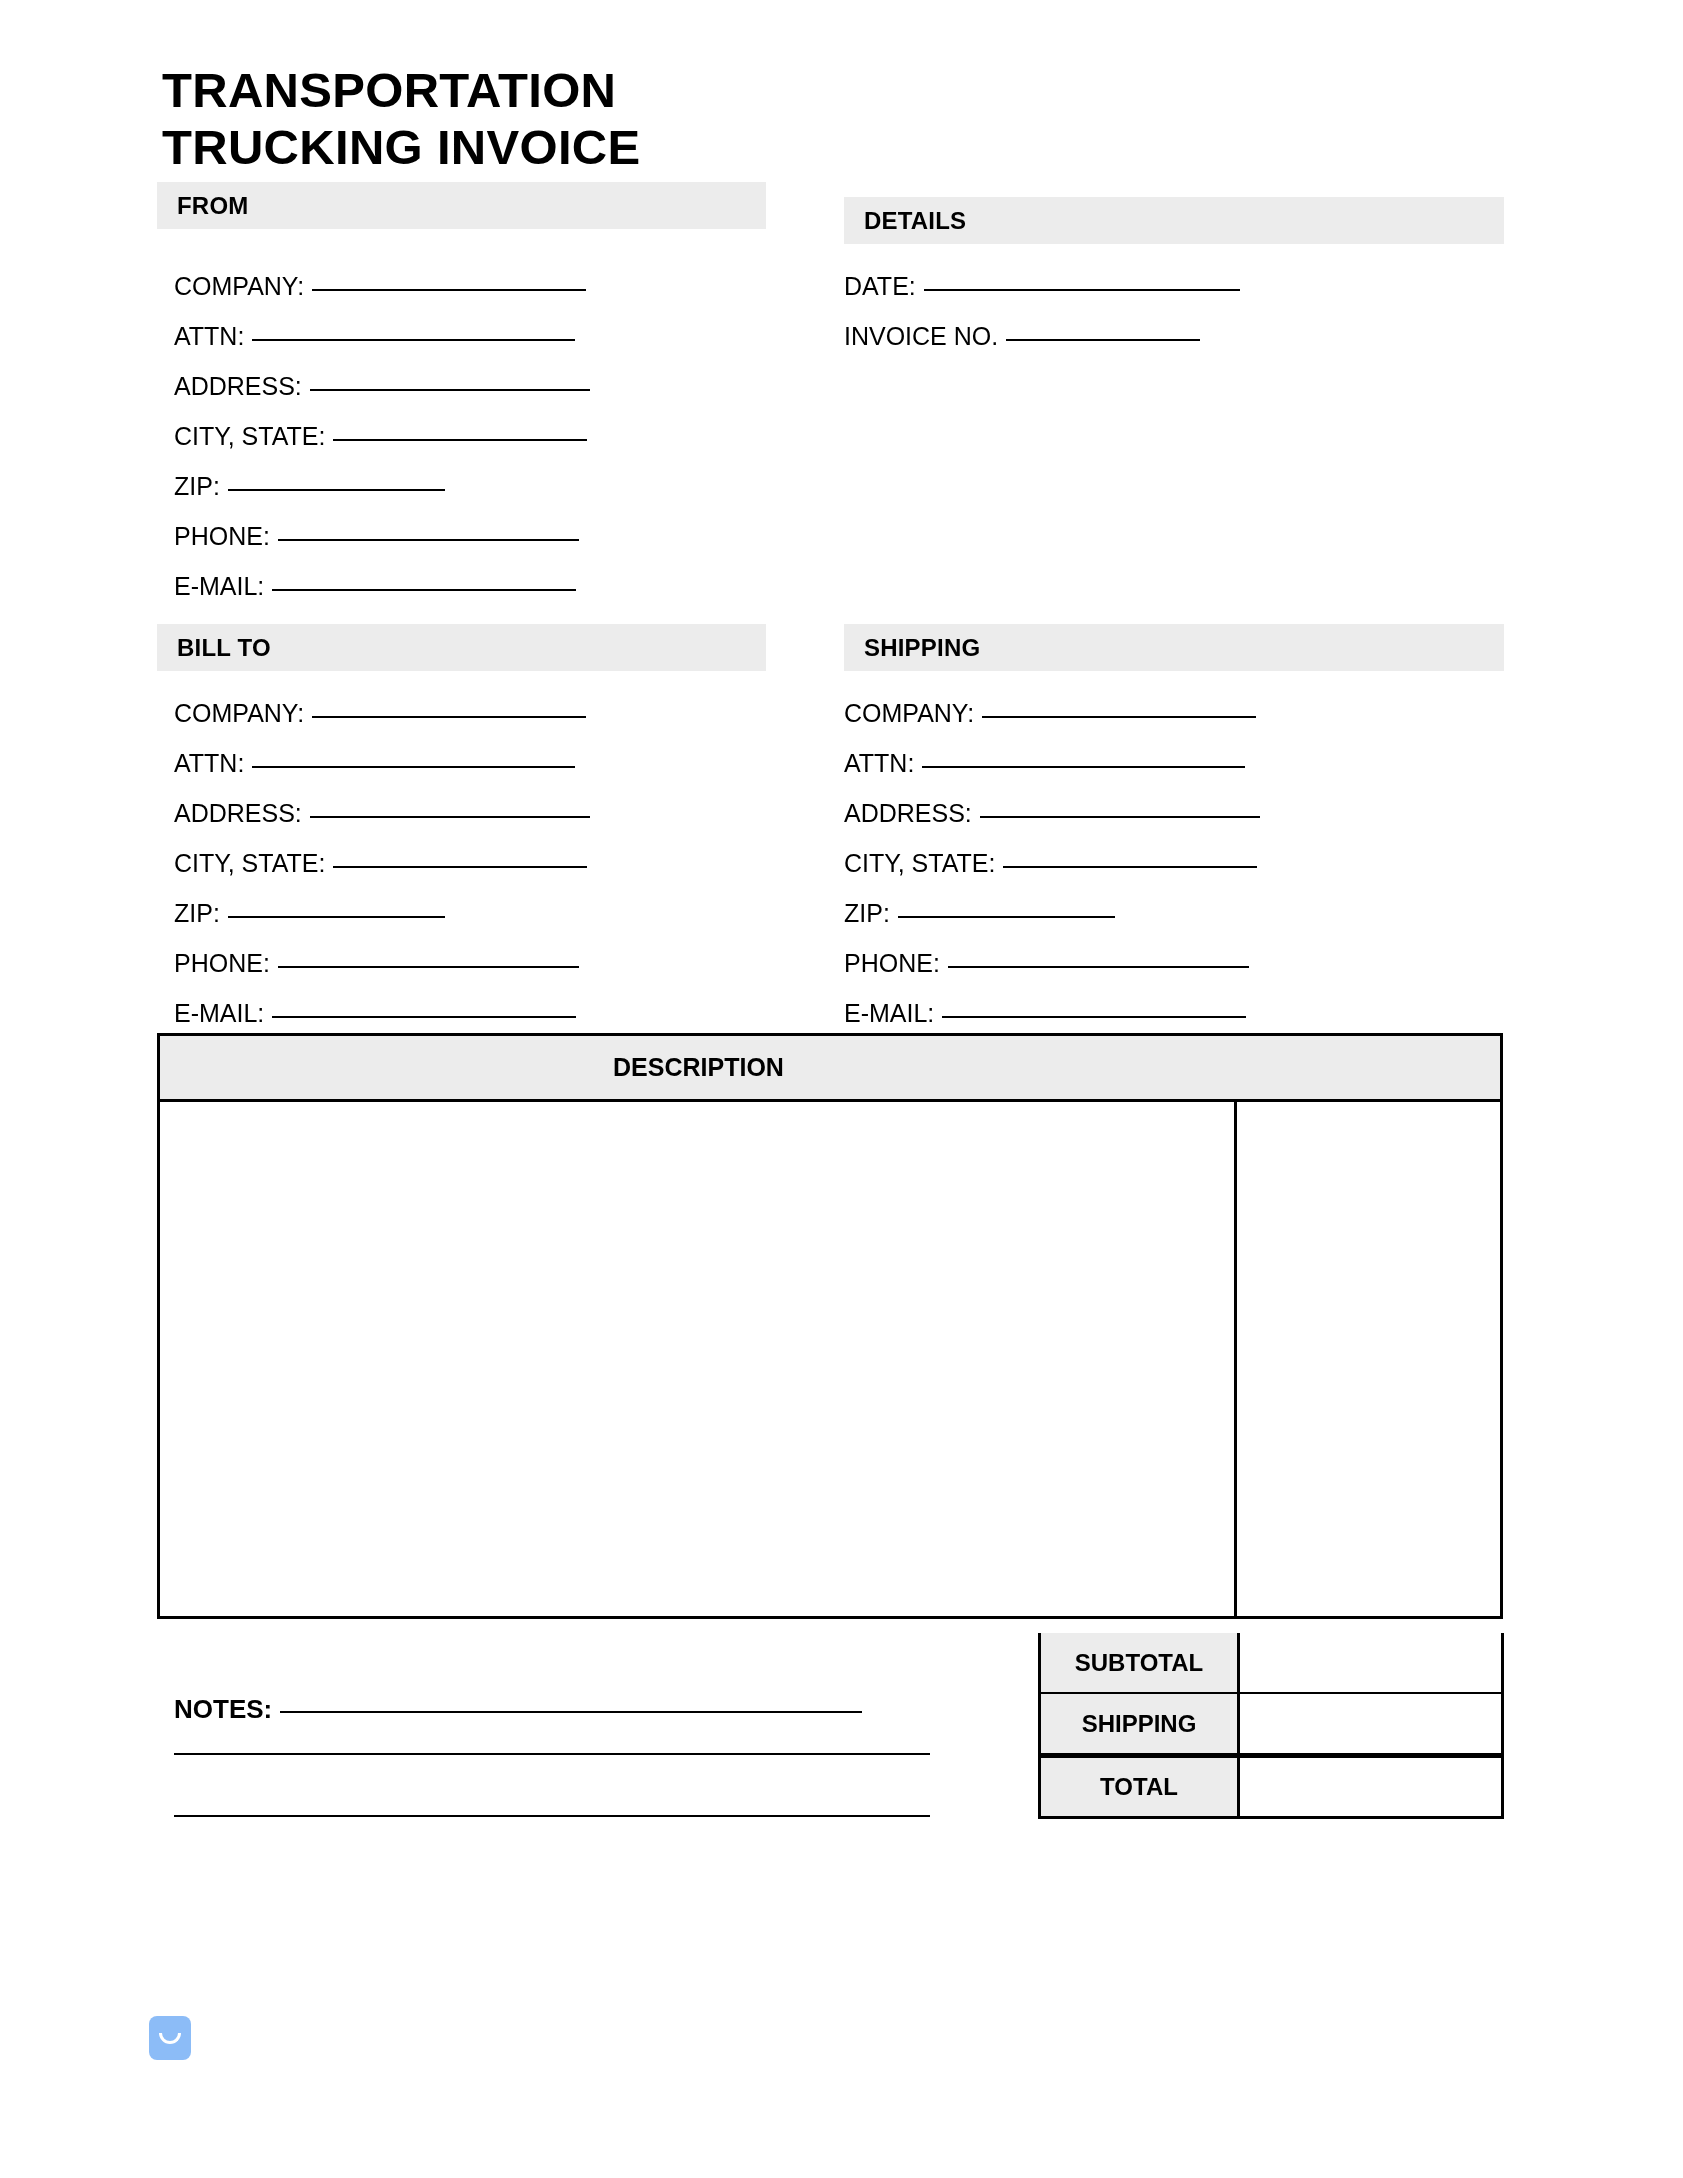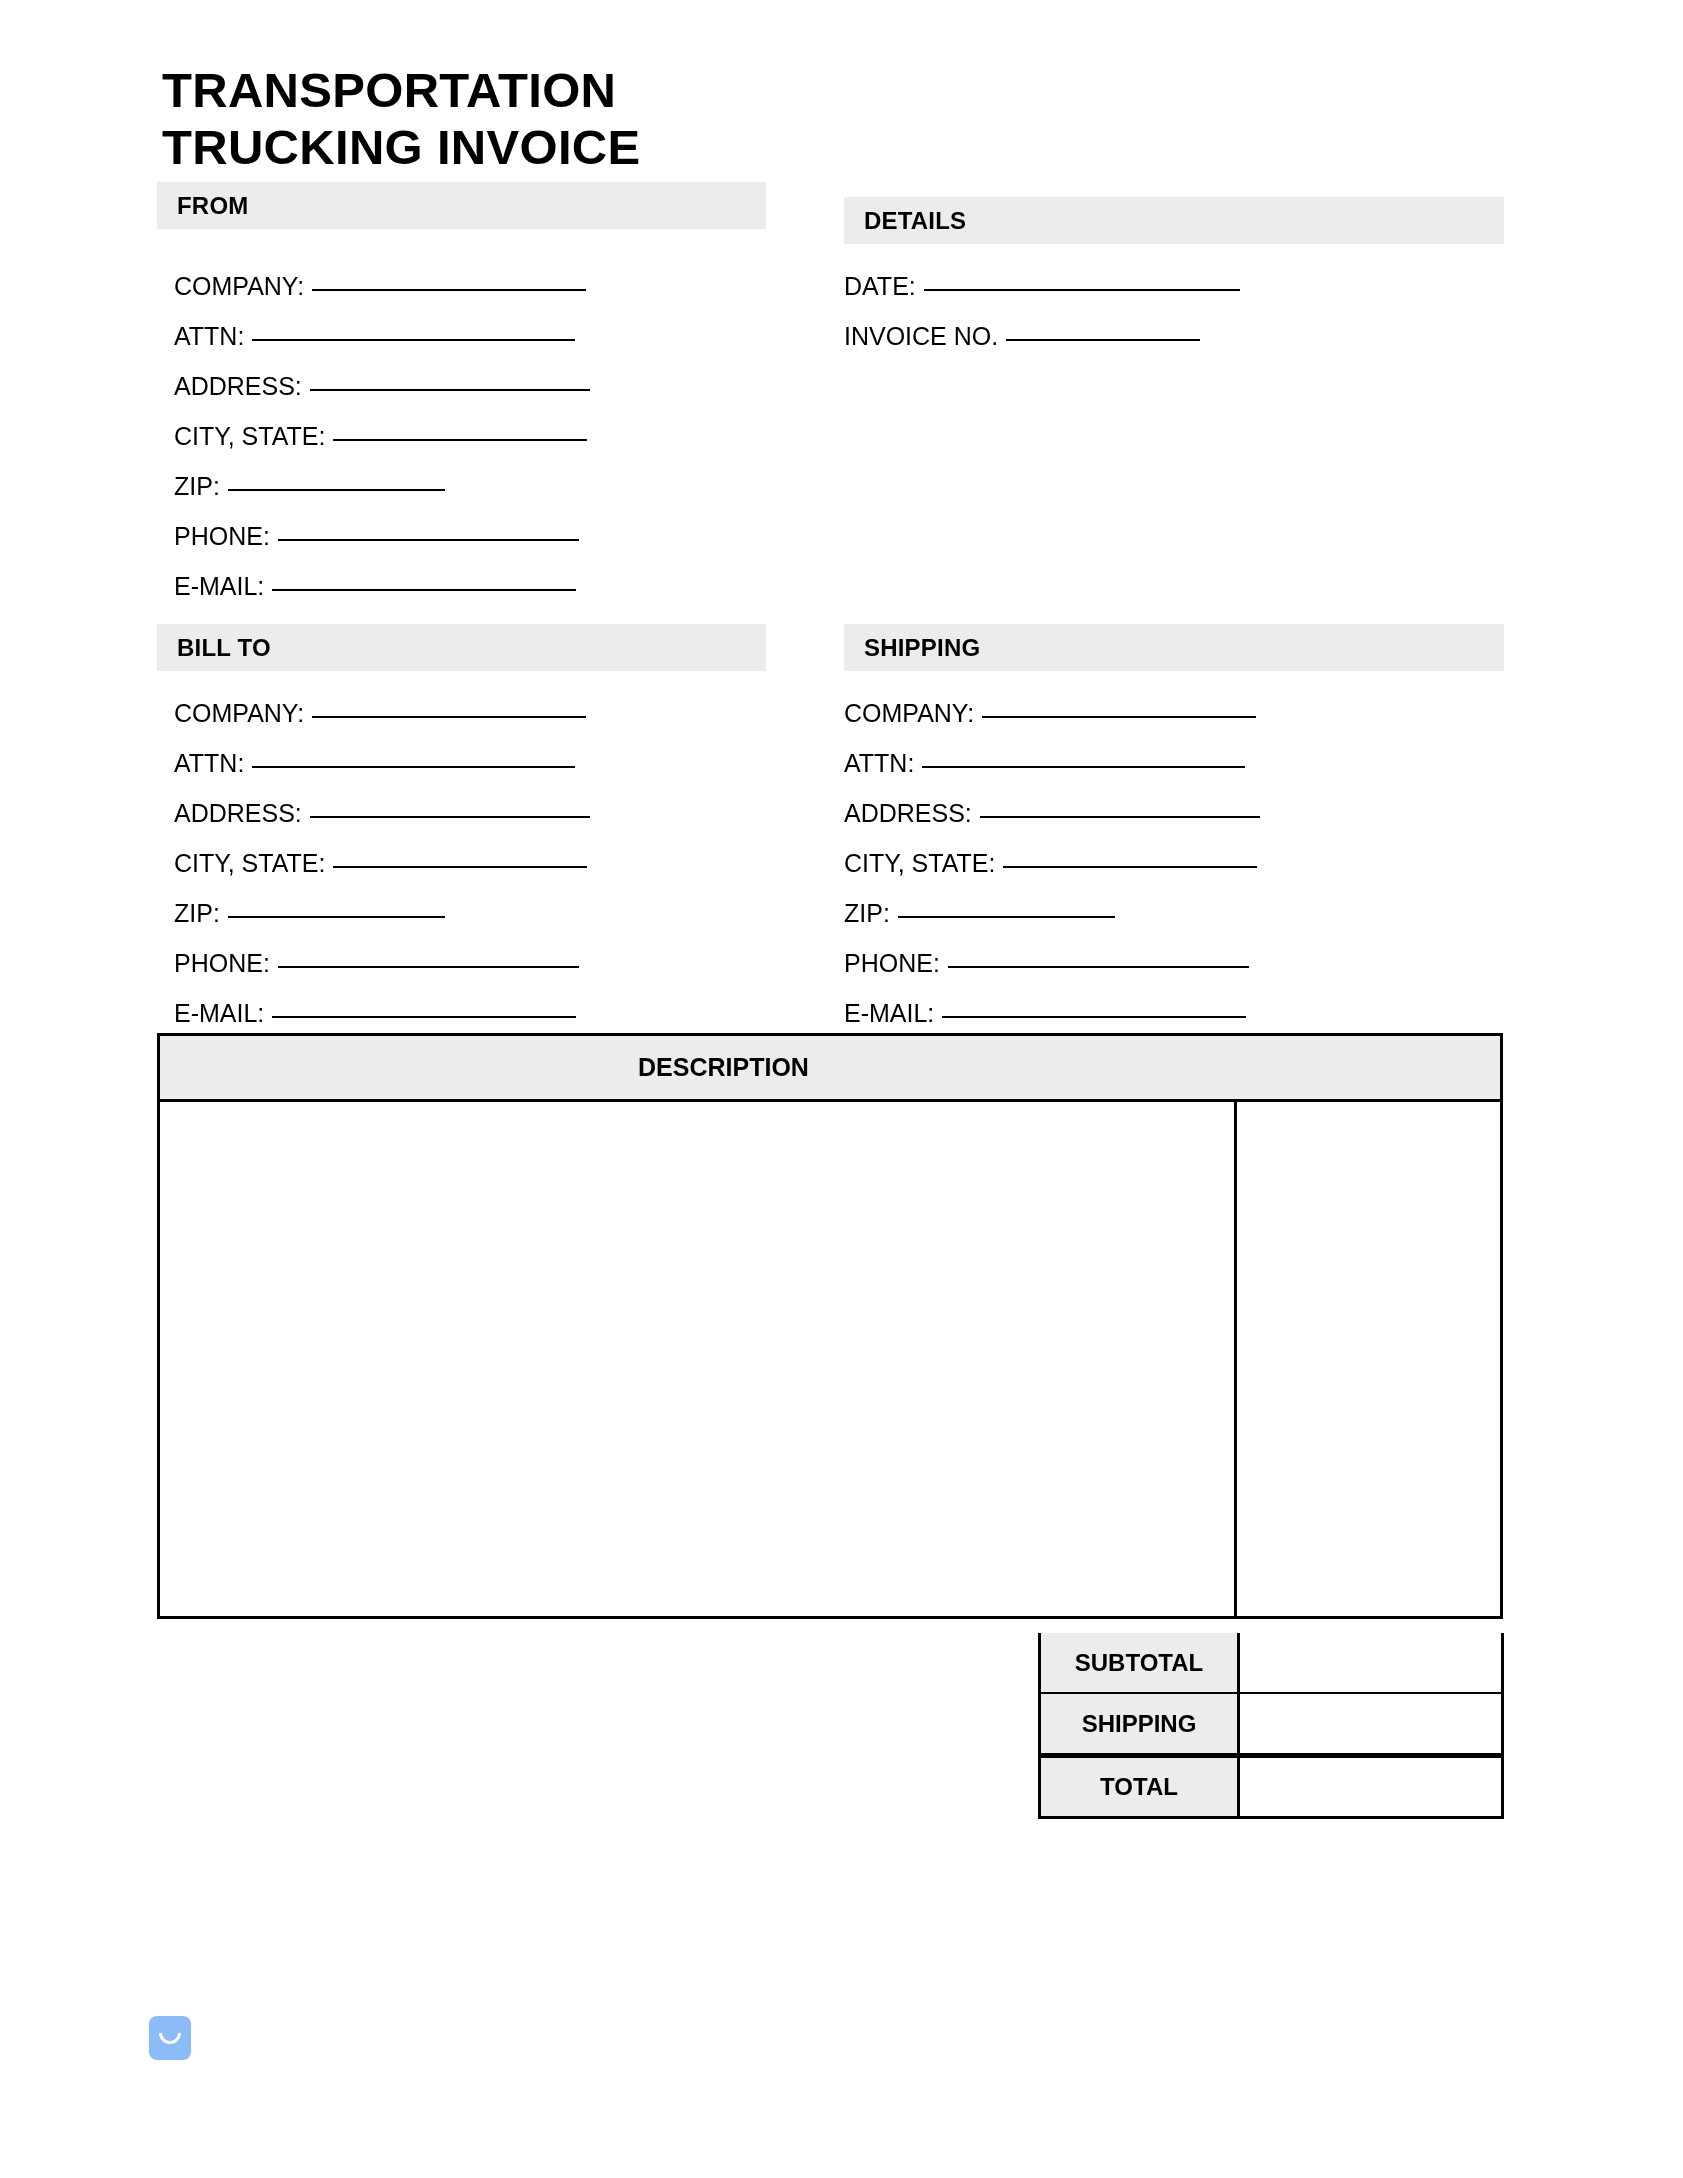--- a/index.html
+++ b/index.html
@@ -90,21 +90,20 @@
     top: 1033px;
     width: 1346px;
     border: 3px solid #000;
     box-sizing: border-box;
   }
   .items-head {
     display: flex;
     background: #ececec;
     border-bottom: 3px solid #000;
     height: 63px;
-    padding-left: 25px;
   }
   .items-head .col-desc {
     width: 1077px;
     display: flex;
     align-items: center;
     justify-content: center;
     font-size: 25px;
     font-weight: bold;
     box-sizing: border-box;
   }
@@ -350,19 +349,31 @@
       <div class="total-row">
         <div class="total-label">SHIPPING</div>
         <div class="total-value"></div>
       </div>
       <div class="total-row grand">
         <div class="total-label">TOTAL</div>
         <div class="total-value"></div>
       </div>
     </div>
 
+  <div class="notes">
+    <div class="notes-row">
+      <span class="notes-label">NOTES:</span>
+      <span class="notes-rule" style="width:582px"></span>
+    </div>
+    <div class="notes-row">
+      <span class="notes-rule" style="width:756px;margin-left:0"></span>
+    </div>
+    <div class="notes-row">
+      <span class="notes-rule" style="width:756px;margin-left:0"></span>
+    </div>
+  </div>
 
   <div class="logo">
     <div class="logo-smile"></div>
   </div>
 
 </div>
 
 
 </body></html>

